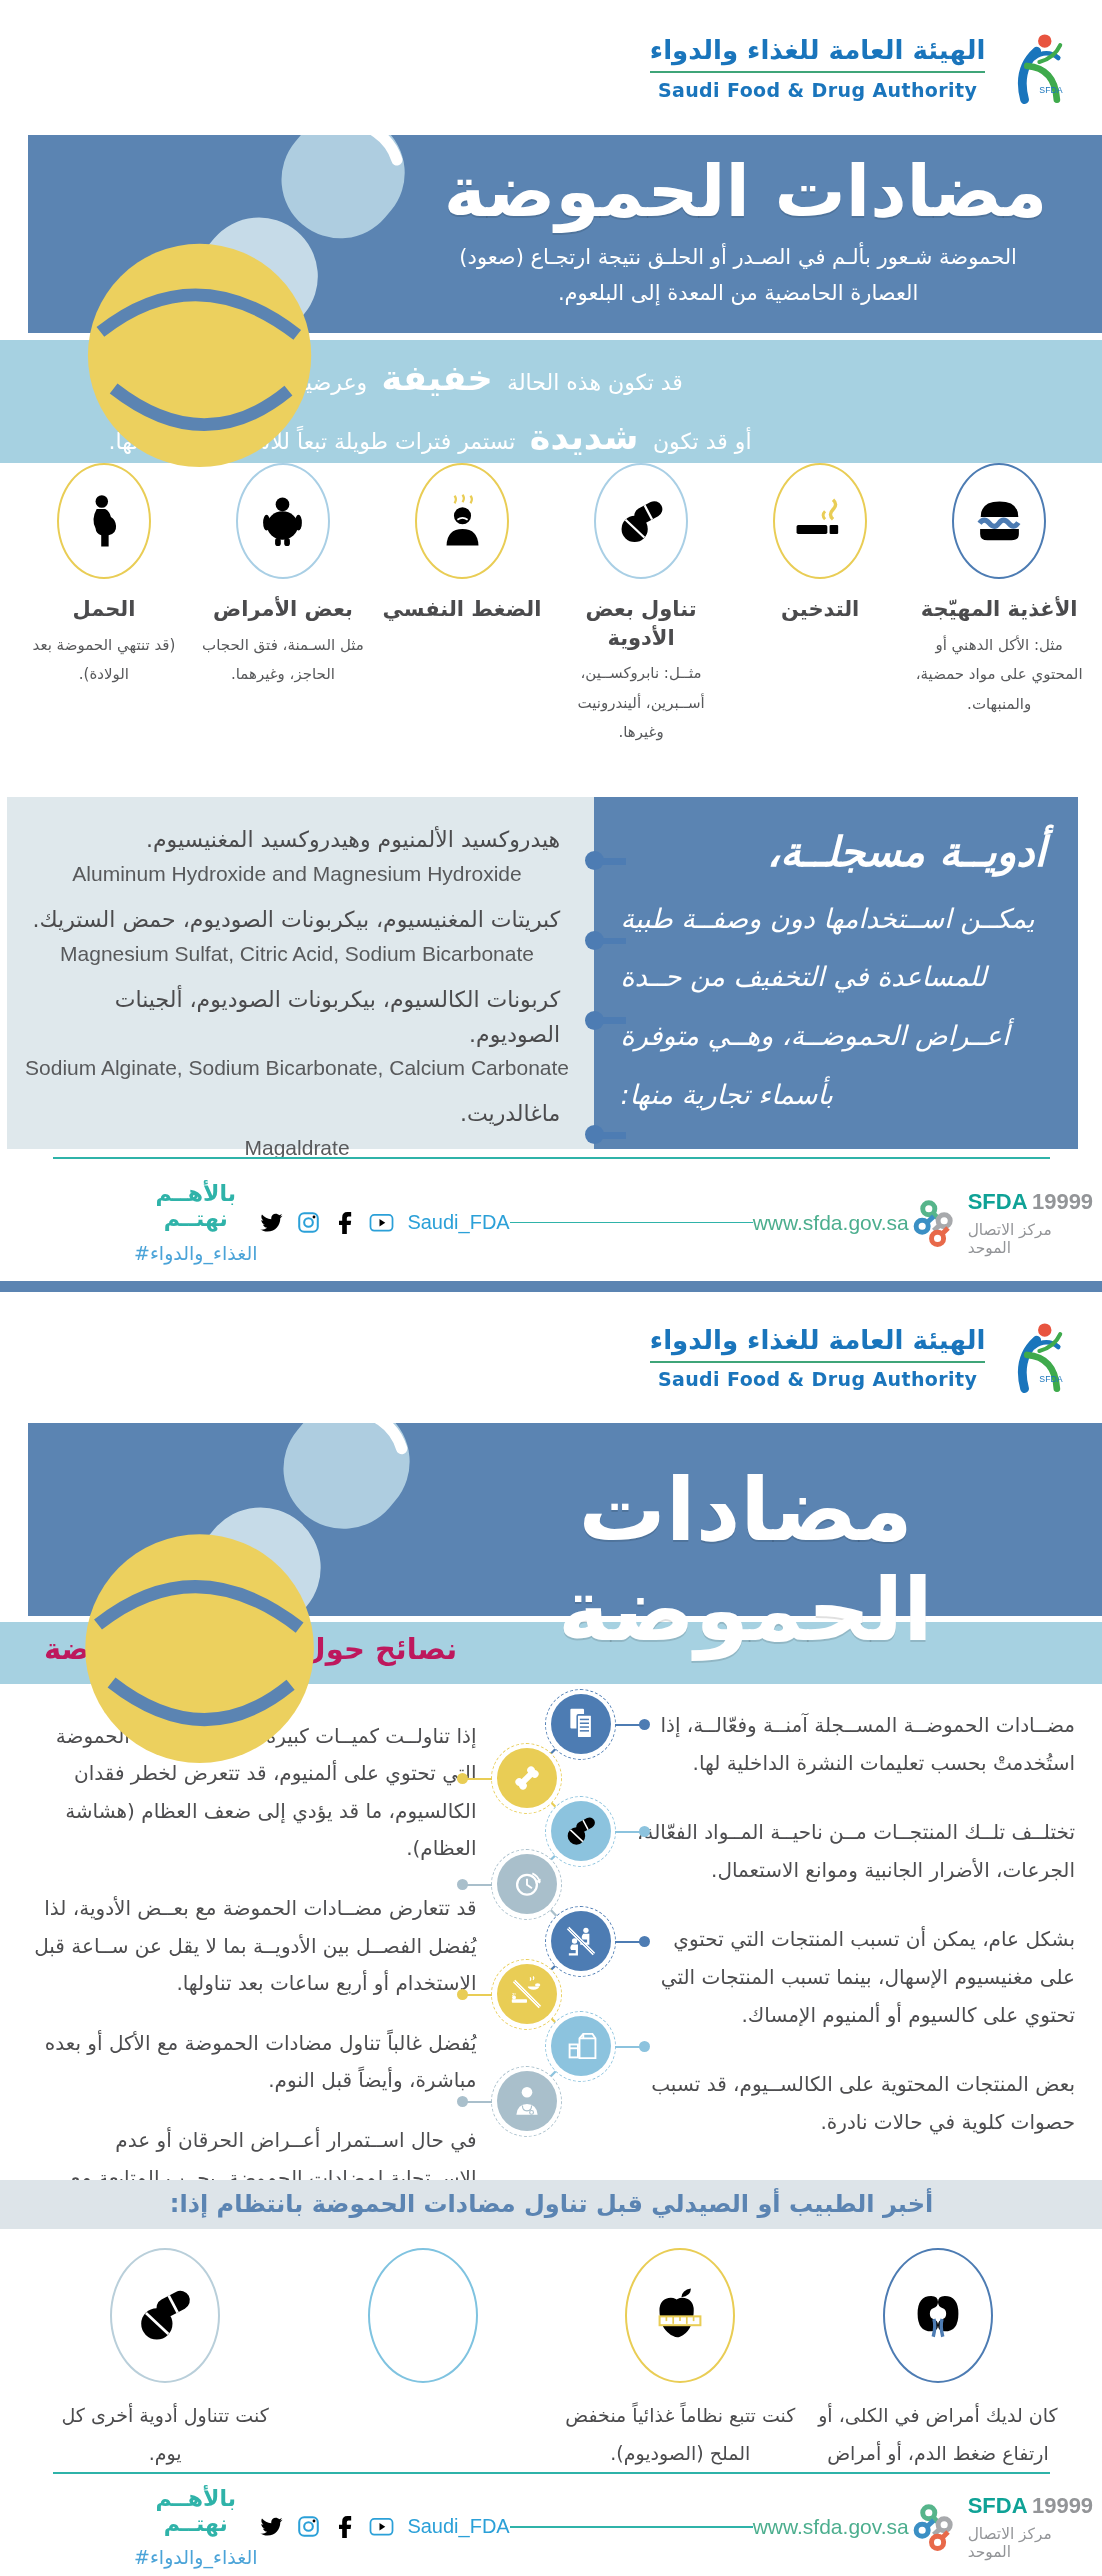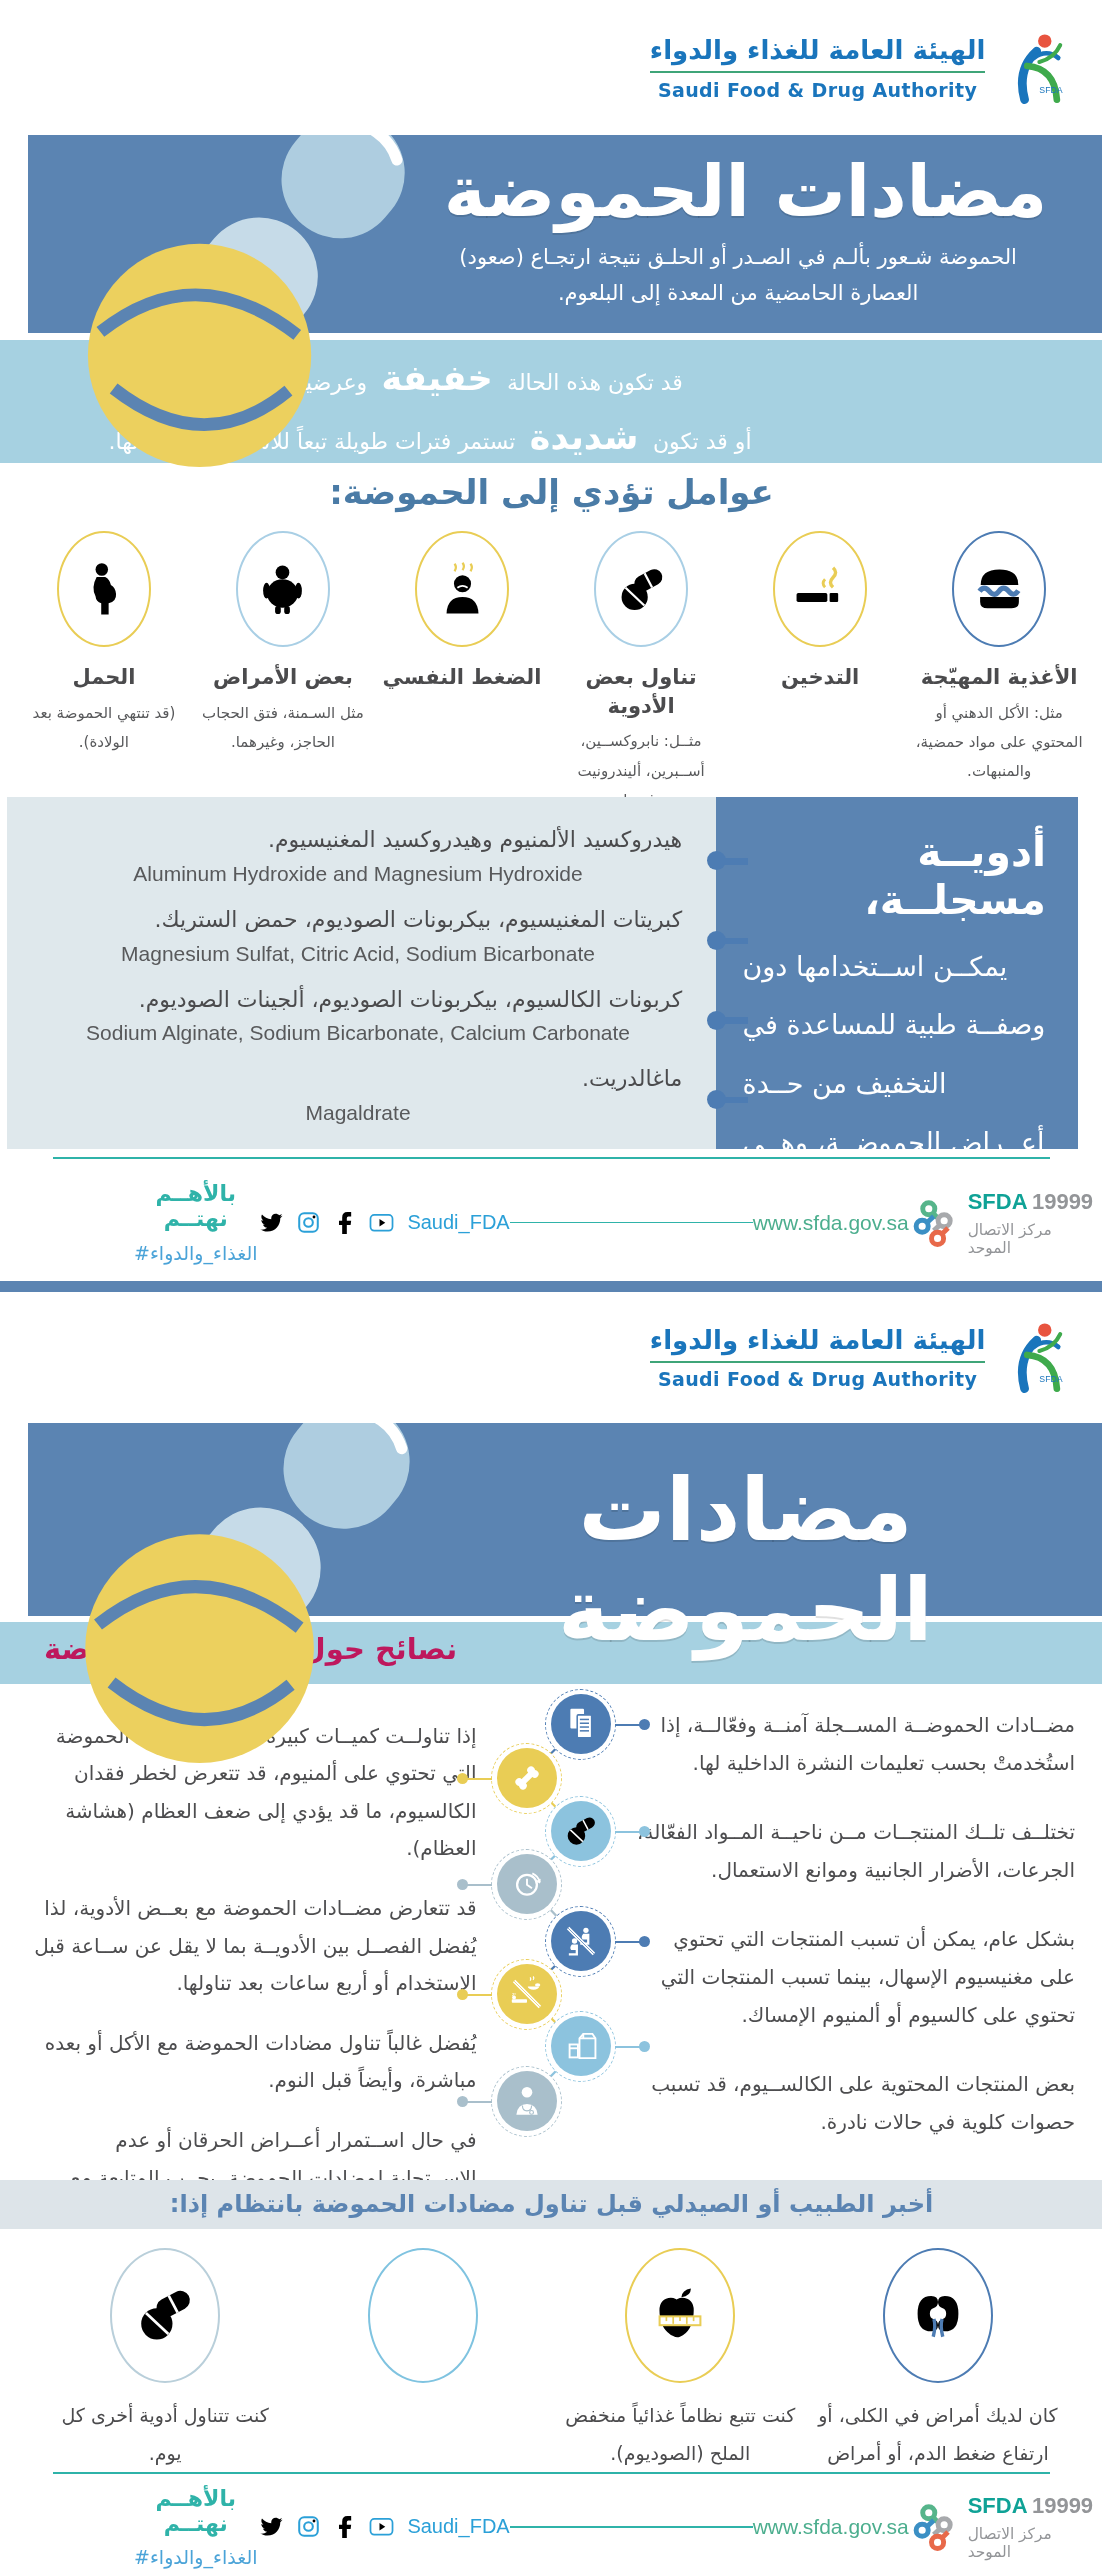--- a/index.html
+++ b/index.html
@@ -48,21 +48,21 @@
   .c-grayblue{color:#b9cfda;border-color:#b9cfda;}
 
   
   .meds{height:360px;display:flex;direction:ltr;padding:0 25px 8.8px 7.4px;overflow:hidden;}
   .med-list{flex:1;background:#dfe8ec;padding:25px 22px 7.4px 14.7px;position:relative;}
   .med-item{position:relative;margin-bottom:16px;}
   .med-ar{font-size:22px;color:#4b4b4d;text-align:right;direction:rtl;padding-right:11.8px;line-height:1.6;}
   .med-en{font-size:21px;color:#58595b;text-align:center;direction:ltr;margin-top:4.4px;font-family:"Liberation Sans","DejaVu Sans",sans-serif;}
   .med-dot{position:absolute;top:29px;right:-32px;width:19px;height:19px;border-radius:50%;background:#4d7cb3;}
   .med-dot::after{content:"";position:absolute;left:16px;top:6.6px;width:25px;height:6.6px;background:#4d7cb3;}
-  .med-panel{width:362px;background:#5b84b2;color:#fff;padding:31px 32px 0 26.5px;direction:rtl;}
+  .med-panel{width:484px;background:#5b84b2;color:#fff;padding:31px 32px 0 26.5px;direction:rtl;font-style:italic;}
   .mp-title{font-size:41px;font-weight:bold;margin-bottom:13.2px;}
   .mp-text{font-size:27px;line-height:2.18;text-align:left;}
 
   
   .ftr{height:124px;margin:0 53px;border-top:2.2px solid #2fb3a9;display:flex;direction:ltr;align-items:center;justify-content:space-between;padding:4.4px 59px 0 81px;}
   .ftr.p2{height:104px;}
   .slogan1{color:#2fb3a9;font-size:22px;font-weight:bold;text-align:center;}
   .slogan2{color:#4aa3d8;font-size:19px;margin-top:10.3px;text-align:center;}
   .social{display:flex;flex-direction:row;align-items:center;}
   .social-row{display:flex;align-items:center;gap:7.4px;color:#2ba0d8;}
@@ -317,21 +317,20 @@
       <span>وعرضية لوقت معين،</span>
     </div>
     <div class="sev-line">
       <span>أو قد تكون</span>
       <span class="hv">شديدة</span>
       <span>تستمر فترات طويلة تبعاً للأسباب المؤدية لها.</span>
     </div>
   </section>
 
   <section class="factors">
-    <h2>عوامل تؤدي إلى الحموضة:</h2>
     <div class="factors-row">
       <div class="factor">
         <div class="f-oval c-blue">
             <svg viewBox="0 0 78 78" width="57" height="57">
               <use href="#sym-burger"></use>
             </svg>
           </div>
         <div class="f-label">الأغذية المهيّجة</div>
         <div class="f-note">مثل: الأكل الدهني أو المحتوي على مواد حمضية، والمنبهات.</div>
       </div>

